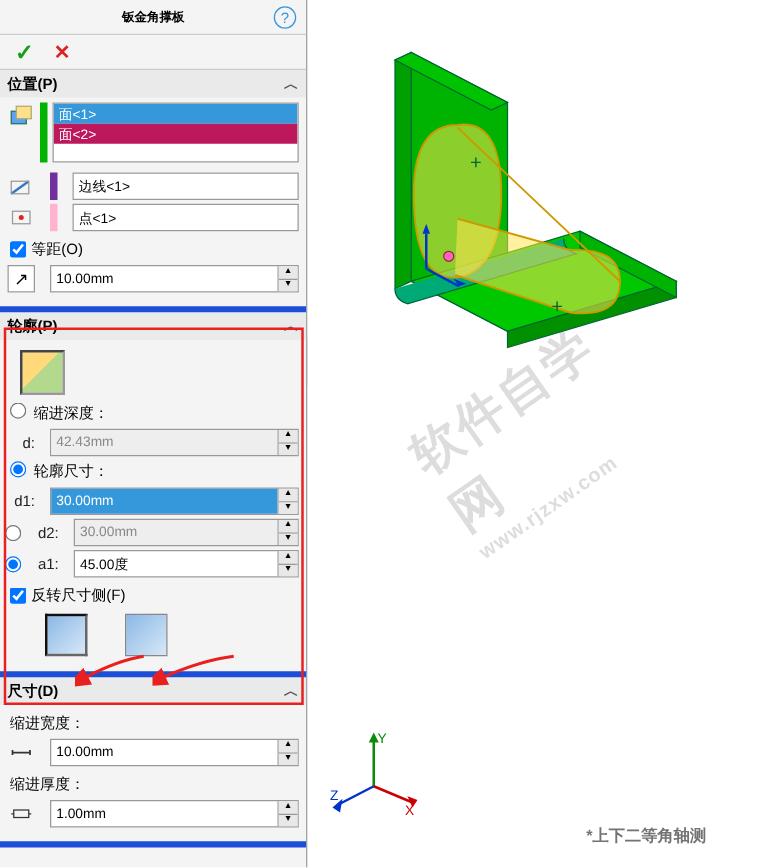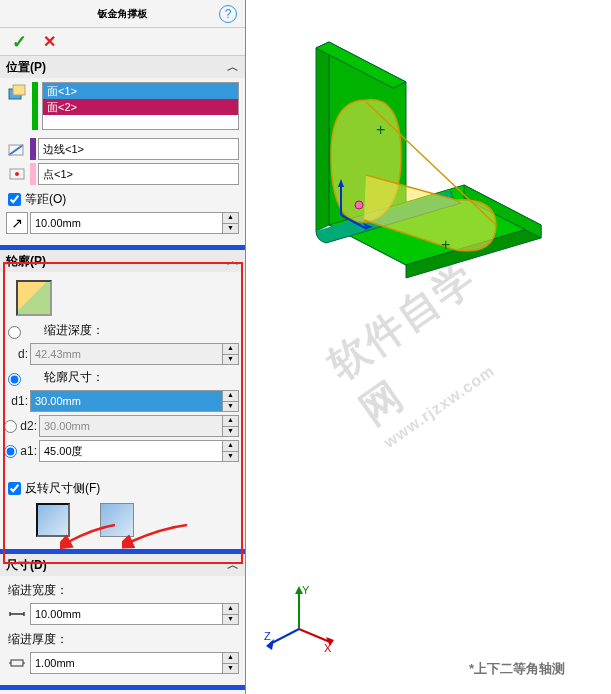--- a/index.html
+++ b/index.html
@@ -13,42 +13,42 @@
   .ok-icon { color: #1a9e1a; font-size: 18px; font-weight: bold; cursor: pointer; }
   .cancel-icon { color: #d22; font-size: 16px; font-weight: bold; cursor: pointer; }
   .scroll-body { flex: 1; overflow-y: auto; overflow-x: hidden; }
   .scroll-body::-webkit-scrollbar { width: 15px; }
   .scroll-body::-webkit-scrollbar-track { background: #eee; }
   .scroll-body::-webkit-scrollbar-thumb { background: #bbb; border: 1px solid #888; }
   .section { border-bottom: 5px solid #1d4ed8; }
   .sec-head { height: 22px; display: flex; align-items: center; justify-content: space-between; padding: 0 6px; background: #eaeaea; font-size: 12px; font-weight: bold; cursor: pointer; }
   .chev { font-size: 12px; color: #555; }
   .sec-body { padding: 4px 6px 8px 6px; font-size: 12px; }
-  .row { display: flex; align-items: center; gap: 2px; margin: 3px 0; }
+  .row { display: flex; align-items: center; gap: 12px; margin: 3px 0; }
   .row .lbl { width: 22px; text-align: right; font-size: 12px; color: #222; }
   .faces-wrap { display: flex; align-items: flex-start; gap: 4px; }
   .swatch-ic { width: 22px; height: 22px; display: inline-flex; align-items: center; justify-content: center; }
   .listbox { flex: 1; height: 48px; border: 1px solid #999; background: #fff; overflow: hidden; }
   .listbox .item { height: 16px; padding: 1px 4px; font-size: 11px; color: #fff; background: #3498db; }
   .listbox .item.g { background: #be185d; }
   .green-strip { width: 6px; height: 48px; background: #00b300; }
   .edge-strip { width: 6px; height: 22px; background: #7030a0; }
   .point-strip { width: 6px; height: 22px; background: #ffb3d1; }
   .field { flex: 1; height: 22px; display: flex; border: 1px solid #999; background: #fff; }
   .field input { flex: 1; border: none; padding: 0 4px; font-size: 11px; background: transparent; }
   .field.sel input { background: #3498db; color: #fff; }
   .field.dis input { background: #eee; color: #888; }
   .spinner { width: 16px; display: flex; flex-direction: column; border-left: 1px solid #999; }
   .spinner div { flex: 1; font-size: 7px; line-height: 8px; text-align: center; background: #e8e8e8; cursor: pointer; }
   .spinner div:first-child { border-bottom: 1px solid #999; }
   .chk { display: flex; align-items: center; gap: 4px; font-size: 12px; }
   .chk input { width: 13px; height: 13px; }
   .dir-icon { width: 22px; height: 22px; border: 1px solid #999; background: #fff; display: inline-flex; align-items: center; justify-content: center; font-size: 14px; cursor: pointer; }
   .profile-icon { width: 36px; height: 36px; border: 2px inset #999; background: linear-gradient(135deg, #ffd97a 45%, #b3d98c 45%); margin: 4px 0 6px 10px; cursor: pointer; }
-  .radio-row { display: flex; align-items: flex-end; gap: 23px; margin: 4px 0 4px 2px; font-size: 12px; }
+  .radio-row { display: flex; align-items: flex-start; gap: 6px; margin: 4px 0 4px 2px; font-size: 12px; }
   .radio-row input { width: 13px; height: 13px; }
   .mat-btns { display: flex; gap: 30px; margin: 6px 0 4px 30px; }
   .mat-btn { width: 34px; height: 34px; border: 1px solid #888; background: linear-gradient(135deg, #8bb8e6, #d7e8f7); cursor: pointer; position: relative; }
   .mat-btn.sel { border: 2px inset #666; }
   .red-box { position: absolute; left: 3px; top: 262px; width: 240px; height: 302px; border: 2px solid #e82020; pointer-events: none; z-index: 30; }
   .arrow { position: absolute; z-index: 31; }
   .viewport { flex: 1; position: relative; background: #fff; }
   .watermark { position: absolute; left: 50%; top: 50%; transform: translate(-50%, -50%) rotate(-35deg); color: #ddd; font-size: 40px; font-weight: bold; letter-spacing: 2px; pointer-events: none; }
   .triad { position: absolute; left: 18px; bottom: 40px; }
   .status-text { position: absolute; right: 46px; bottom: 16px; font-size: 13px; font-weight: bold; color: #737373; }
@@ -188,21 +188,21 @@
             <span class="lbl" style="width:18px;">a1:</span>
             <div class="field">
               <input value="45.00度" style="">
               <div class="spinner">
                   <div>▲</div>
                   <div>▼</div>
                 </div>
             </div>
           </div>
 
-          <label class="chk" style="margin:18px 0 2px 2px;">
+          <label class="chk" style="margin:6px 0 2px 2px;">
             <input type="checkbox" checked="" style="">
             <span>反转尺寸侧(F)</span>
           </label>
           <div class="mat-btns">
             <div class="mat-btn sel"></div>
             <div class="mat-btn"></div>
           </div>
         </div>
       </div>
 

